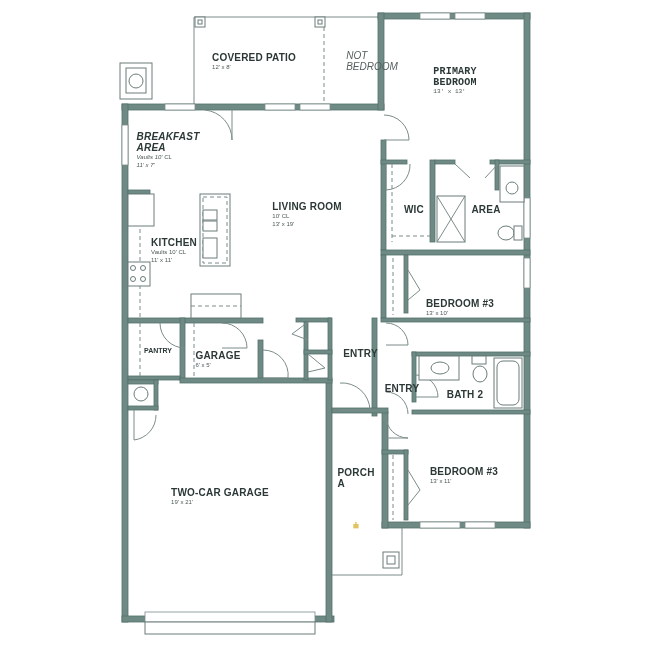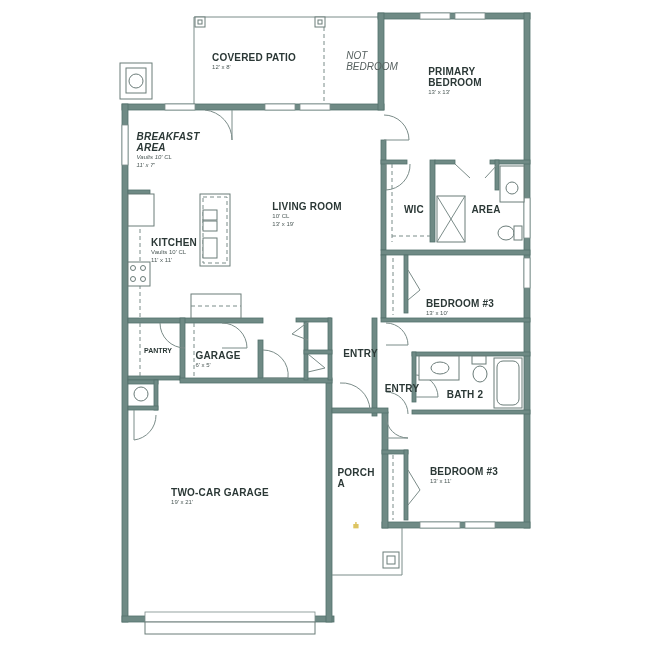--- a/index.html
+++ b/index.html
@@ -185,21 +185,21 @@
 </svg>
 
 <div class="lbl" style="left:254px; top:52px;">
   <span class="n">COVERED PATIO</span>
   <span class="s">12' x 8'</span>
 </div>
 <div class="lbl" style="left:352px; top:50px;">
   <span class="i">NOT</span>
   <span class="i">BEDROOM</span>
 </div>
-<div class="lbl" style="left:455px; top:66px;">
+<div class="lbl" style="left:455px; top:66px;font-family:Liberation Mono, monospace;">
   <span class="n">PRIMARY</span>
   <span class="n">BEDROOM</span>
   <span class="s">13' x 13'</span>
 </div>
 <div class="lbl" style="left:168px; top:131px;font-style:italic;">
   <span class="n">BREAKFAST</span>
   <span class="n">AREA</span>
   <span class="s">Vaults 10' CL</span>
   <span class="s">11' x 7'</span>
 </div>

